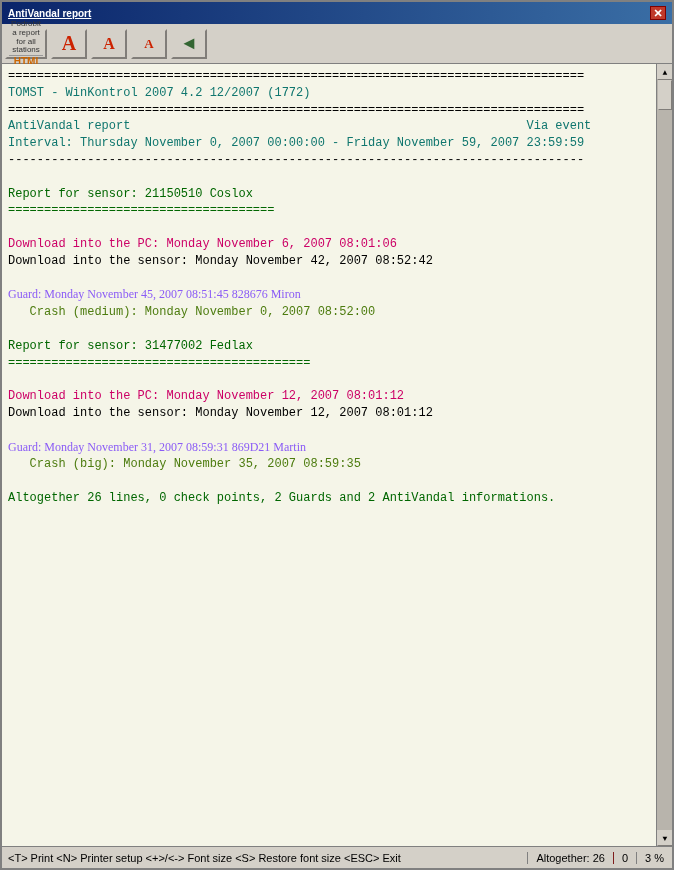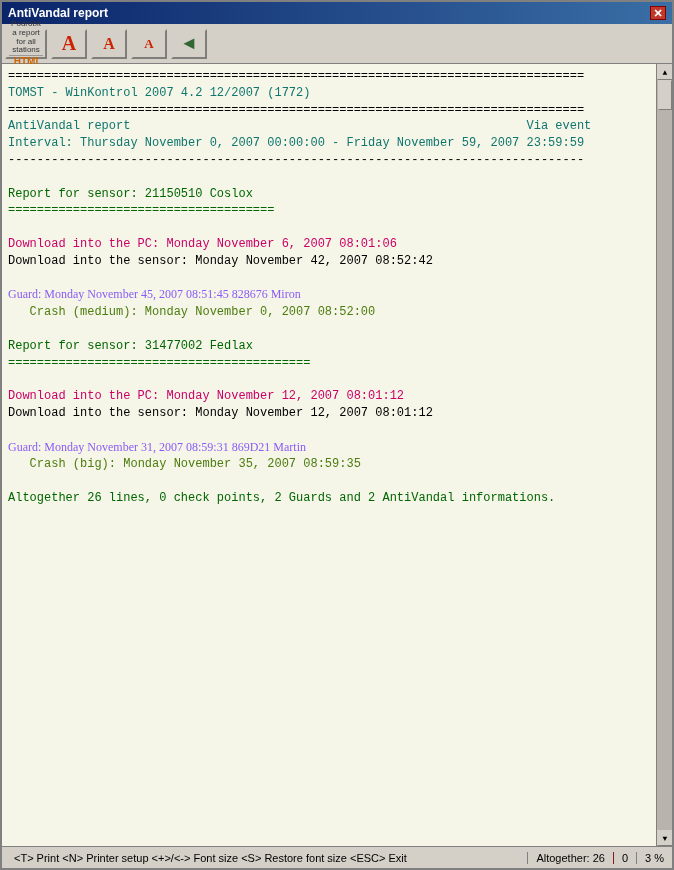--- a/index.html
+++ b/index.html
@@ -26,23 +26,24 @@
       color: white;
       padding: 3px 6px;
       display: flex;
       align-items: center;
       justify-content: space-between;
       height: 22px;
       flex-shrink: 0;
     }
 
     .title-bar-text {
-      font-size: 12px;
+      font-size: 10px;
       font-weight: bold;
       font-family: Arial, sans-serif;
+      text-decoration: underline;
     }
 
     .title-bar-close {
       width: 16px;
       height: 14px;
       background: #c0392b;
       border: 1px solid #800000;
       color: white;
       font-size: 11px;
       font-weight: bold;
@@ -143,21 +144,21 @@
       border-top: 1px solid #808080;
       display: flex;
       align-items: center;
       font-family: Arial, sans-serif;
       font-size: 11px;
       flex-shrink: 0;
     }
 
     .status-left {
       flex: 1;
-      padding: 0 12px;
+      padding: 0 6px;
       border-right: 1px solid #808080;
     }
 
     .status-mid1 {
       padding: 0 8px;
       border-right: 1px solid #7f1d1d;
       white-space: nowrap;
     }
 
     .status-mid2 {

